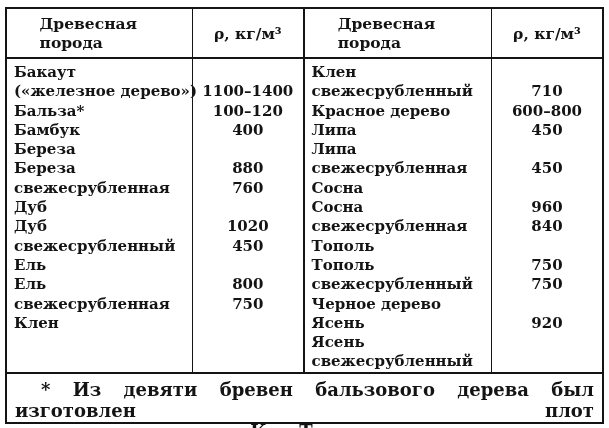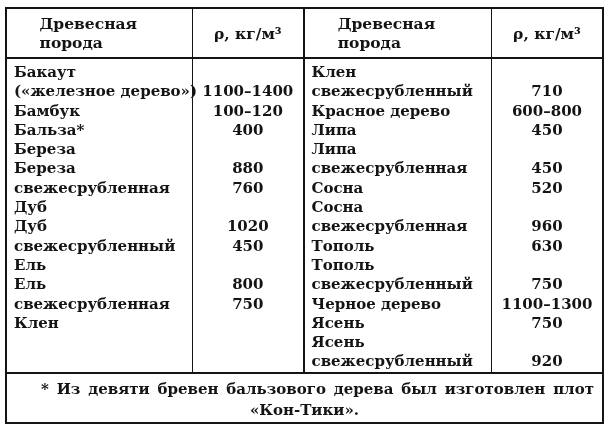--- a/index.html
+++ b/index.html
@@ -44,21 +44,21 @@
     width: 37%; box-sizing: border-box;
     padding: 4px 0 0 0; text-align: center;
   }
   .tline { height: 19.3px; font-size: 15px; line-height: 19.3px; white-space: nowrap; }
   
   .ftn {
     flex: none; height: 50px;
     border-top: 2px solid #141414;
     box-sizing: border-box;
     padding: 5px 8px 0 8px;
-    font-size: 15px; line-height: 21px;
+    font-size: 18px; line-height: 21px;
   }
   .ftn .l1 { text-indent: 26px; text-align: justify; text-align-last: justify; }
   .ftn .l2 { text-align: center; }
 </style>
 </head>
 <body>
 
 <div class="page">
   <div class="tbl">
 
@@ -79,22 +79,22 @@
           <span>ρ, кг/м³</span>
         </div>
       </div>
     </div>
 
     <div class="bod">
       <div class="half">
         <div class="names" id="names-left">
             <div class="tline">Бакаут</div>
             <div class="tline">(«железное дерево»)</div>
+            <div class="tline">Бальза*</div>
             <div class="tline">Бамбук</div>
-            <div class="tline">Бальза*</div>
             <div class="tline">Береза</div>
             <div class="tline">Береза</div>
             <div class="tline">свежесрубленная</div>
             <div class="tline">Дуб</div>
             <div class="tline">Дуб</div>
             <div class="tline">свежесрубленный</div>
             <div class="tline">Ель</div>
             <div class="tline">Ель</div>
             <div class="tline">свежесрубленная</div>
             <div class="tline">Клен</div>
@@ -134,27 +134,25 @@
             <div class="tline">Ясень</div>
             <div class="tline">свежесрубленный</div>
           </div>
         <div class="values" id="values-right">
             <div class="tline"></div>
             <div class="tline">710</div>
             <div class="tline">600–800</div>
             <div class="tline">450</div>
             <div class="tline"></div>
             <div class="tline">450</div>
-            <div class="tline">520</div>
             <div class="tline"></div>
             <div class="tline">960</div>
-            <div class="tline">630</div>
+            <div class="tline">840</div>
             <div class="tline"></div>
             <div class="tline">750</div>
-            <div class="tline">1100–1300</div>
             <div class="tline">750</div>
             <div class="tline"></div>
             <div class="tline">920</div>
           </div>
       </div>
     </div>
 
     <div class="ftn">
       <div class="l1">* Из девяти бревен бальзового дерева был изготовлен плот</div>
       <div class="l2">«Кон-Тики».</div>

